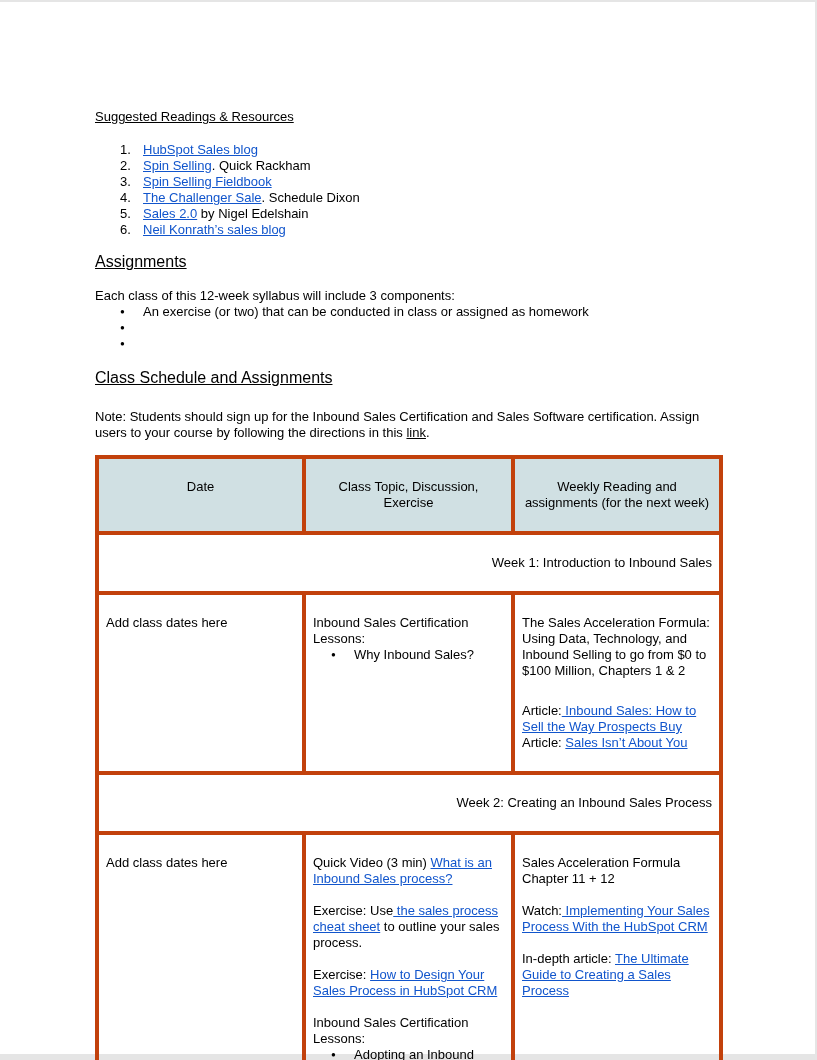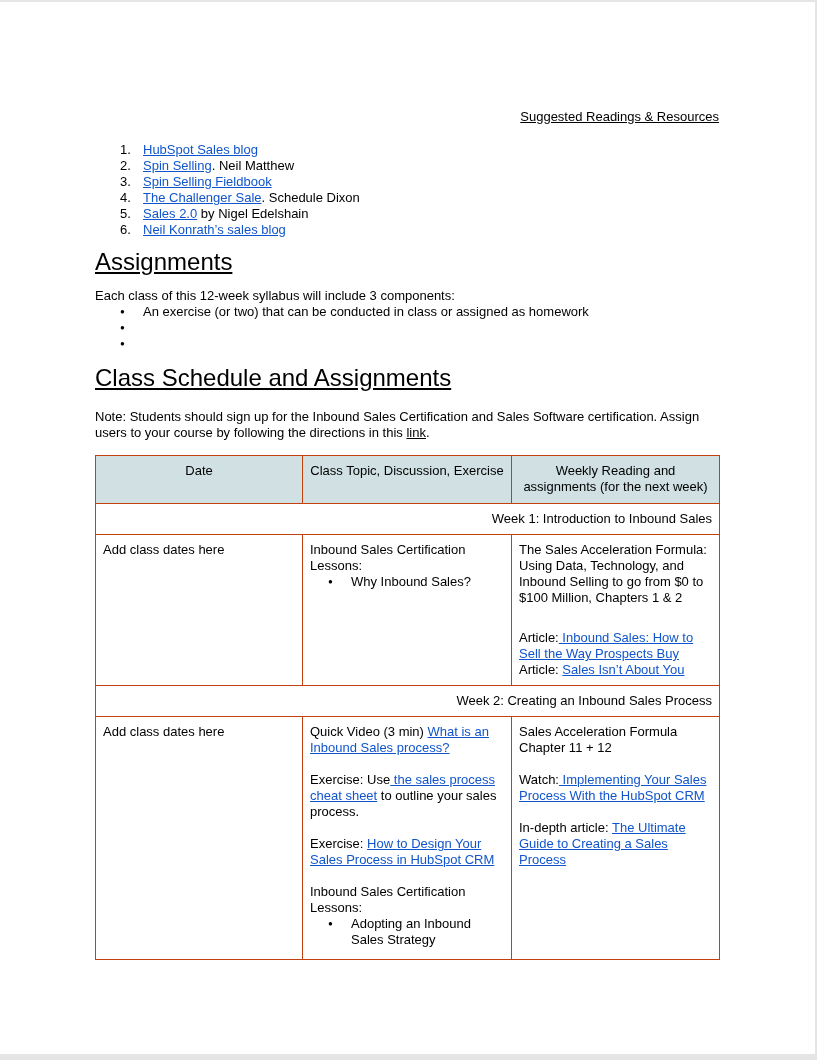--- a/index.html
+++ b/index.html
@@ -14,48 +14,48 @@
   }
   .edge { position: absolute; background: #e5e5e5; }
   .edge-top { top: 0; left: 0; width: 817px; height: 2px; }
   .edge-right { top: 0; right: 0; width: 2px; height: 1060px; }
   .edge-bottom { bottom: 0; left: 0; width: 817px; height: 6px; }
 
   .content { position: absolute; left: 95px; top: 109px; width: 624px; }
   a { color: #1155cc; text-decoration: underline; cursor: pointer; }
   a.plainlink { color: #000000; }
 
-  .subheading { font-size: 13px; text-decoration: underline; text-align: right; }
+  .subheading { font-size: 13px; text-decoration: underline; }
 
   .readings { margin-top: 17px; }
   .oli { display: flex; padding-left: 25px; }
   .oli .num { width: 23px; flex: 0 0 23px; }
 
-  h2 { font-size: 24px; line-height: 22px; font-weight: 400; text-decoration: underline; }
+  h2 { font-size: 16px; line-height: 22px; font-weight: 400; text-decoration: underline; }
   .h2-assignments { margin-top: 13px; }
   .h2-schedule { margin-top: 15px; }
 
   .intro { margin-top: 15px; }
 
   .bullets { }
   .bli { display: flex; padding-left: 25px; }
   .bli .blt { width: 23px; flex: 0 0 23px; font-size: 8px; line-height: 16px; }
 
   .note { margin-top: 20px; }
 
   table.schedule {
     margin-top: 14px;
     width: 624px;
     border-collapse: collapse;
     table-layout: fixed;
   }
   table.schedule td {
-    border: 1px solid #c2410c;
+    border: 4px solid #c2410c;
     vertical-align: top;
-    padding: 7px 7px;
+    padding: 20px 7px;
     font-size: 13px; line-height: 16px;
   }
   td.hdr {
     background: #d0e0e3;
     text-align: center;
     vertical-align: middle;
     height: 48px;
     padding: 6px 8px;
   }
   td.weekrow { text-align: right; vertical-align: middle; height: 29px; padding: 4px 7px; }
@@ -77,21 +77,21 @@
 
   <div class="subheading">Suggested Readings &amp; Resources</div>
 
   <div class="readings">
     <div class="oli">
       <span class="num">1.</span>
       <span class="txt"><a>HubSpot Sales blog</a><span></span></span>
     </div>
     <div class="oli">
       <span class="num">2.</span>
-      <span class="txt"><a>Spin Selling</a><span>. Neil Matthew</span></span>
+      <span class="txt"><a>Spin Selling</a><span>. Quick Rackham</span></span>
     </div>
     <div class="oli">
       <span class="num">3.</span>
       <span class="txt"><a>Spin Selling Fieldbook</a><span></span></span>
     </div>
     <div class="oli">
       <span class="num">4.</span>
       <span class="txt"><a>The Challenger Sale</a><span>. Schedule Dixon</span></span>
     </div>
     <div class="oli">

